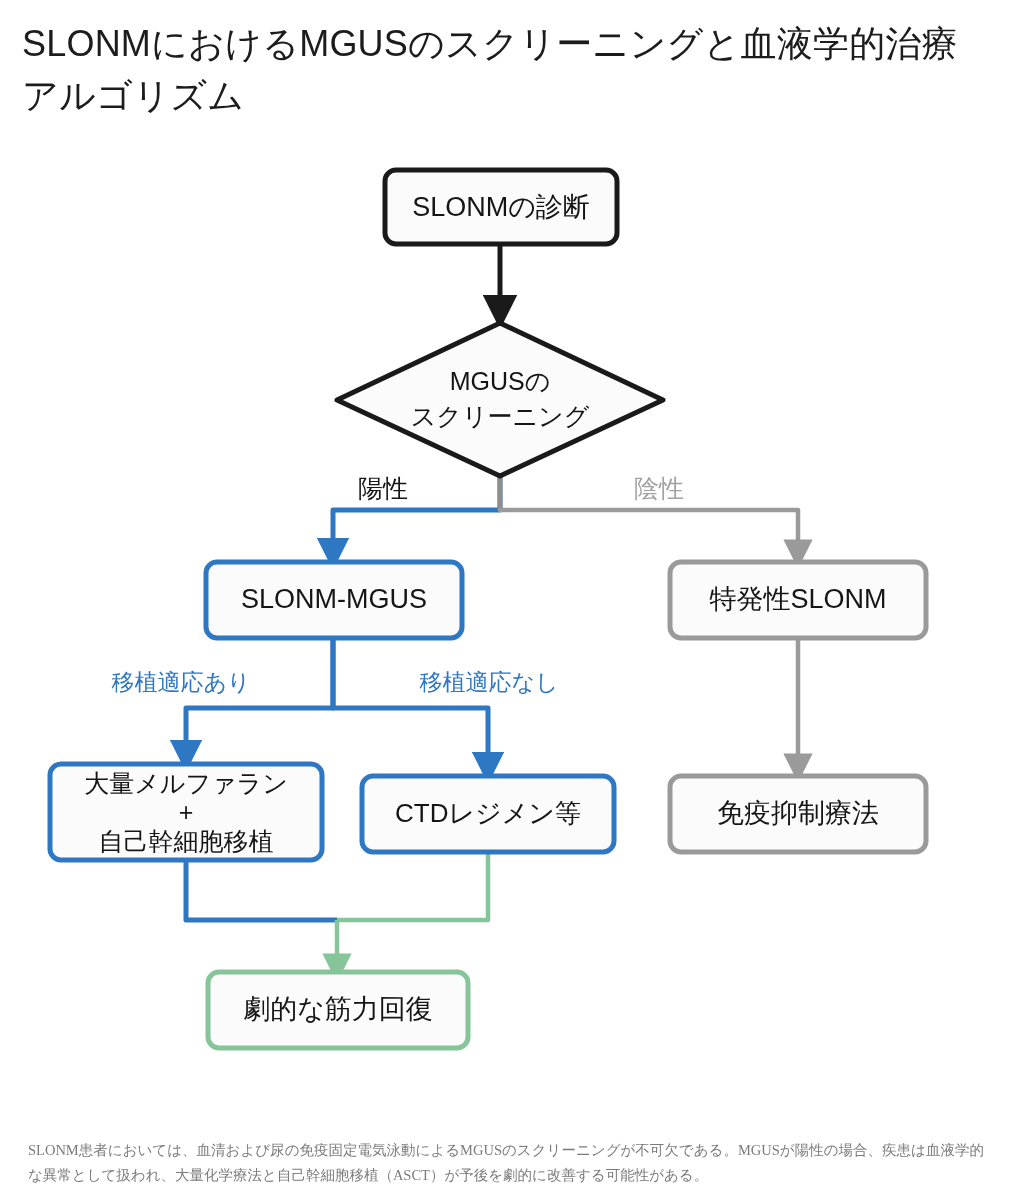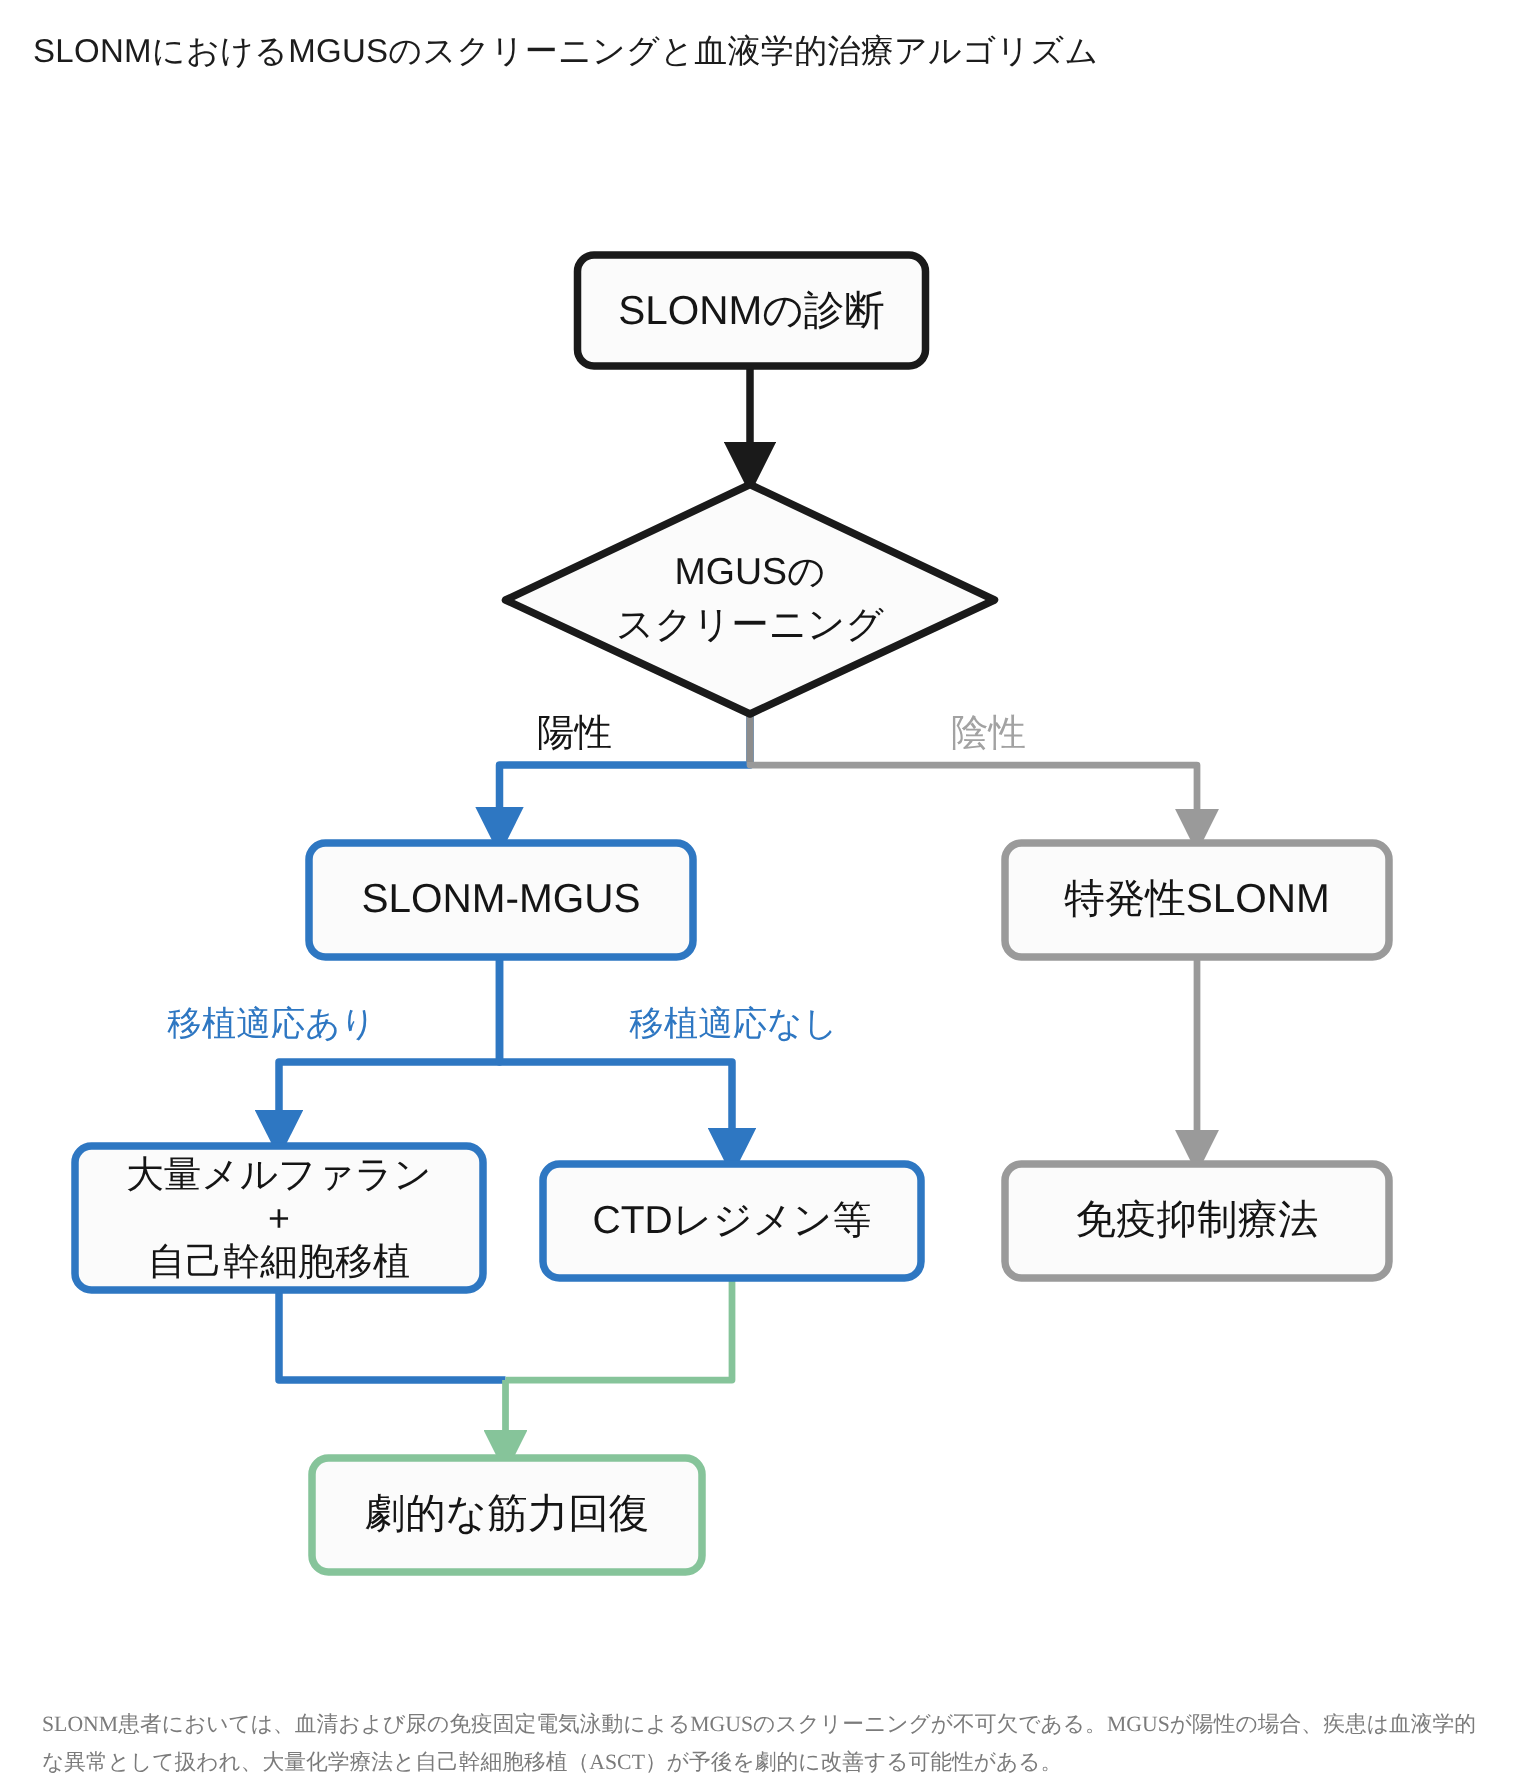--- a/index.html
+++ b/index.html
@@ -6,21 +6,21 @@
   body{
     width:1011px;height:1190px;
     font-family:"Liberation Sans","DejaVu Sans",sans-serif;
     color:#1a1a1a;
     position:relative;
     overflow:hidden;
   }
   #page-title{
     position:absolute;
     left:22px; top:18px; width:960px;
-    font-size:22px;
+    font-size:36px;
     line-height:1.45;
     font-weight:400;
     color:#1c1c1c;
     letter-spacing:0.2px;
   }
   #diagram-wrap{
     position:absolute;
     left:0; top:130px;
     width:1011px; height:960px;
   }

